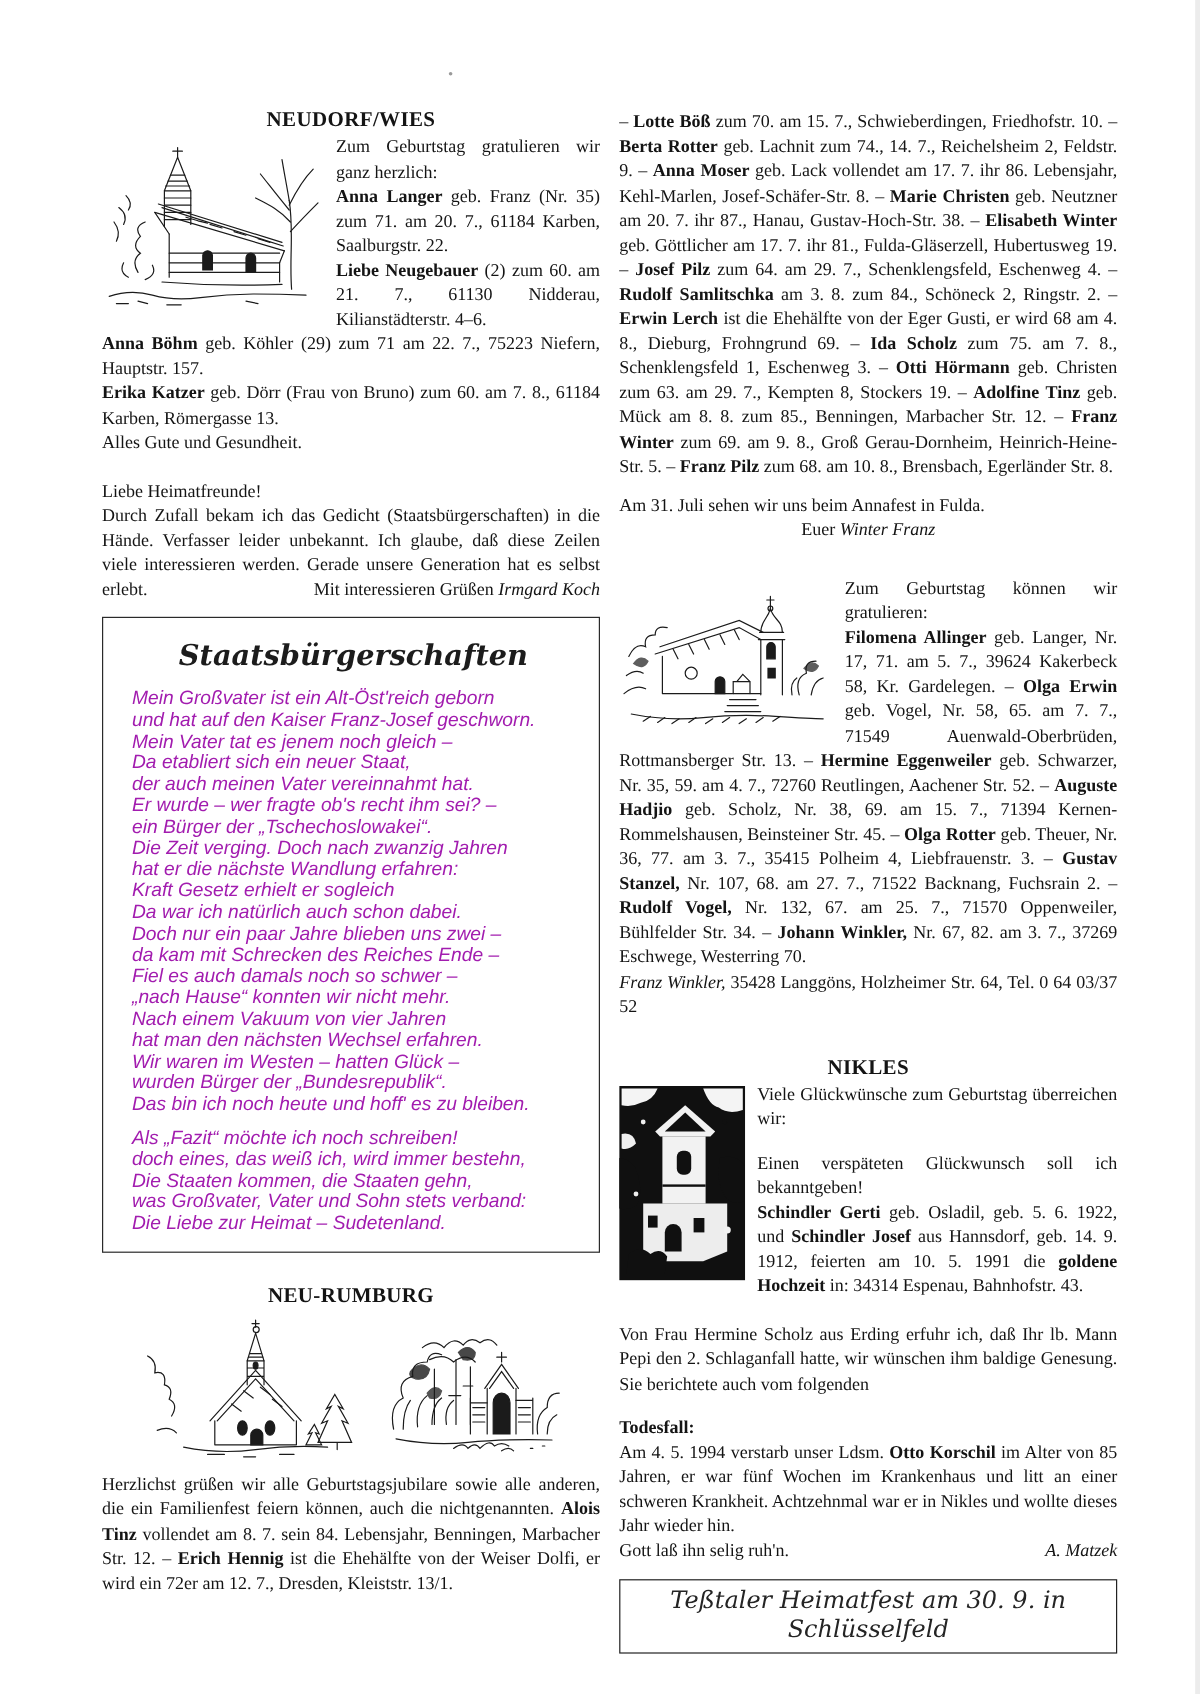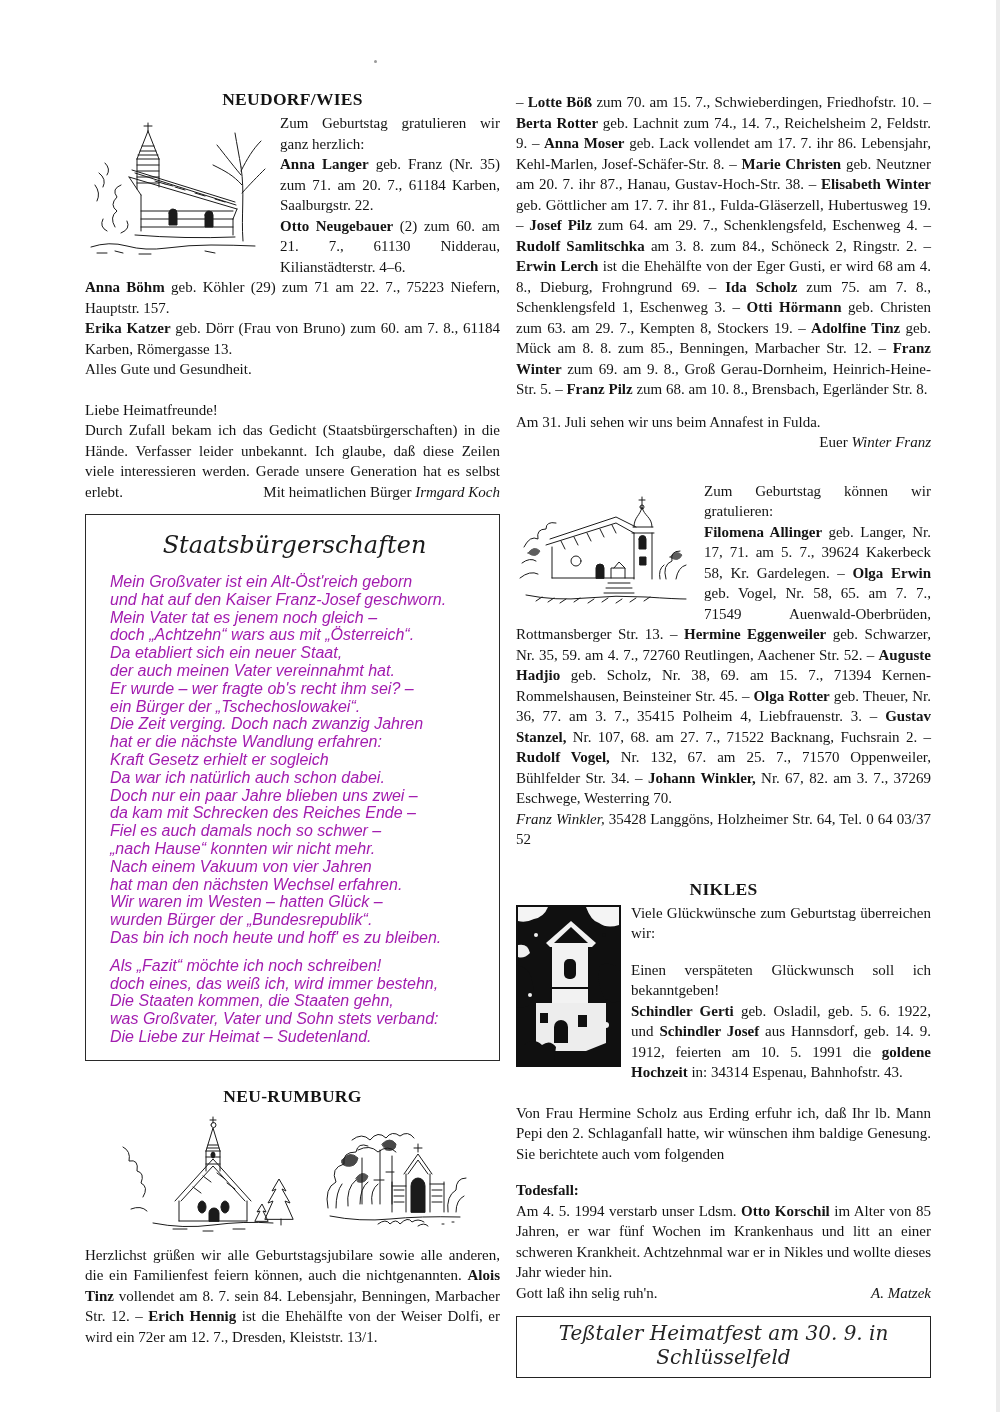--- a/index.html
+++ b/index.html
@@ -9,34 +9,34 @@
   }
   .scan-edge {position:absolute; right:0; top:0; width:4px; height:100%; background:#ececec;}
   .speck {position:absolute; width:3px; height:3px; border-radius:50%; background:#9a9a9a;}
 
   .col {position:absolute; top:88px; width:415px;}
   .col-left {left:85px;}
   .col-right {left:516px;}
 
   .p {margin:0; font-size:15px; line-height:20.5px; text-align:justify;}
   .p b {font-weight:700;}
-  .right {text-align:right;}
+  .right {text-align:center;}
   .fr {float:right;}
   .sec-heading {font-weight:700; font-size:17.5px; line-height:22px; text-align:center; margin:0 0 3px 0; letter-spacing:0.3px;}.mt12{margin-top:12px}.mt16{margin-top:16px}
   .mt20{margin-top:20px}.mt24{margin-top:24px}.mt28{margin-top:28px}
 
   .float-img {float:left; margin:2px 10px 4px 0;}
   .illus {display:block;}
   .illus path, .illus circle {vector-effect:non-scaling-stroke;}
 
   .poem-box {
     margin-top:12px; border:1.5px solid #2a2a2a; padding:14px 20px 14px 24px;
   }
   .poem-title {
-    font-family:"DejaVu Serif", serif; font-style:italic; font-weight:400;
+    font-family:"DejaVu Serif", serif; font-style:italic; font-weight:700;
     font-size:24px; text-align:center; margin:2px 0 14px 0; color:#1c1c1c;
   }
   .poem-stanza {font-family:Liberation Sans, sans-serif; font-style:italic; font-size:16px;
     line-height:17.8px; color:#a21caf;}
   .poem-stanza + .poem-stanza {margin-top:10px;}
 
   .illus-row {display:flex; justify-content:center; align-items:flex-end; gap:14px; margin:4px 0 10px 0;}
 
   .banner-box {
     margin-top:13px; border:1.5px solid #222; padding:4px 6px 8px 6px; text-align:center;
@@ -75,40 +75,39 @@
           <path d="M156,60 C146,48 140,40 132,30 M156,56 C162,44 168,34 176,26 M157,70 C148,60 140,56 128,50 M157,78 C166,68 172,62 180,54 M156,52 C154,40 152,30 150,18"></path>
           <path d="M30,112 q-6,-10 2,-16 q-8,-6 0,-14 q-6,-8 4,-12 M22,116 q-8,-4 -4,-12 M36,118 q10,-4 6,-12"></path>
           <path d="M10,70 q6,8 2,16 M14,58 q8,6 4,14 M20,48 q6,6 2,12"></path>
           <path d="M6,132 q18,-6 36,-1 t40,2 t44,-3 t44,1"></path>
           <path d="M12,138 h10 M30,136 l8,2 M54,139 h12 M120,136 l10,2"></path>
         </g>
       </svg>
 
       <p class="p">Zum Geburtstag gratulieren wir ganz herzlich:</p>
       <p class="p"><b>Anna Langer</b><span> geb. Franz (Nr. 35) zum 71. am 20. 7., 61184 Karben, Saalburgstr. 22.</span></p>
-      <p class="p"><b>Otto Neugebauer</b><span> (2) zum 60. am 21. 7., 61130 Nidderau, Kilianstädterstr. 4–6.</span></p>
+      <p class="p"><b>Liebe Neugebauer</b><span> (2) zum 60. am 21. 7., 61130 Nidderau, Kilianstädterstr. 4–6.</span></p>
       <p class="p"><b>Anna Böhm</b><span> geb. Köhler (29) zum 71 am 22. 7., 75223 Niefern, Hauptstr. 157.</span></p>
       <p class="p"><b>Erika Katzer</b><span> geb. Dörr (Frau von Bruno) zum 60. am 7. 8., 61184 Karben, Römergasse 13.</span></p>
       <p class="p">Alles Gute und Gesundheit.</p>
       <div class="clear"></div>
     </div>
 
     <div class="mt20">
       <p class="p">Liebe Heimatfreunde!</p>
-      <p class="p"><span>Durch Zufall bekam ich das Gedicht (Staatsbürgerschaften) in die Hände. Verfasser leider unbekannt. Ich glaube, daß diese Zeilen viele interessieren werden. Gerade unsere Generation hat es selbst erlebt.</span><span class="fr"><span>Mit heimatlichen Bürger </span><i>Irmgard Koch</i></span></p>
+      <p class="p"><span>Durch Zufall bekam ich das Gedicht (Staatsbürgerschaften) in die Hände. Verfasser leider unbekannt. Ich glaube, daß diese Zeilen viele interessieren werden. Gerade unsere Generation hat es selbst erlebt.</span><span class="fr"><span>Mit interessieren Grüßen </span><i>Irmgard Koch</i></span></p>
       <div class="clear"></div>
     </div>
 
     <div class="poem-box">
       <div class="poem-title">Staatsbürgerschaften</div>
       <div class="poem-stanza">
           <div>Mein Großvater ist ein Alt-Öst'reich geborn</div>
           <div>und hat auf den Kaiser Franz-Josef geschworn.</div>
           <div>Mein Vater tat es jenem noch gleich –</div>
-          <div>doch „Achtzehn“ wars aus mit „Österreich“.</div>
           <div>Da etabliert sich ein neuer Staat,</div>
           <div>der auch meinen Vater vereinnahmt hat.</div>
           <div>Er wurde – wer fragte ob's recht ihm sei? –</div>
           <div>ein Bürger der „Tschechoslowakei“.</div>
           <div>Die Zeit verging. Doch nach zwanzig Jahren</div>
           <div>hat er die nächste Wandlung erfahren:</div>
           <div>Kraft Gesetz erhielt er sogleich</div>
           <div>Da war ich natürlich auch schon dabei.</div>
           <div>Doch nur ein paar Jahre blieben uns zwei –</div>
           <div>da kam mit Schrecken des Reiches Ende –</div>

